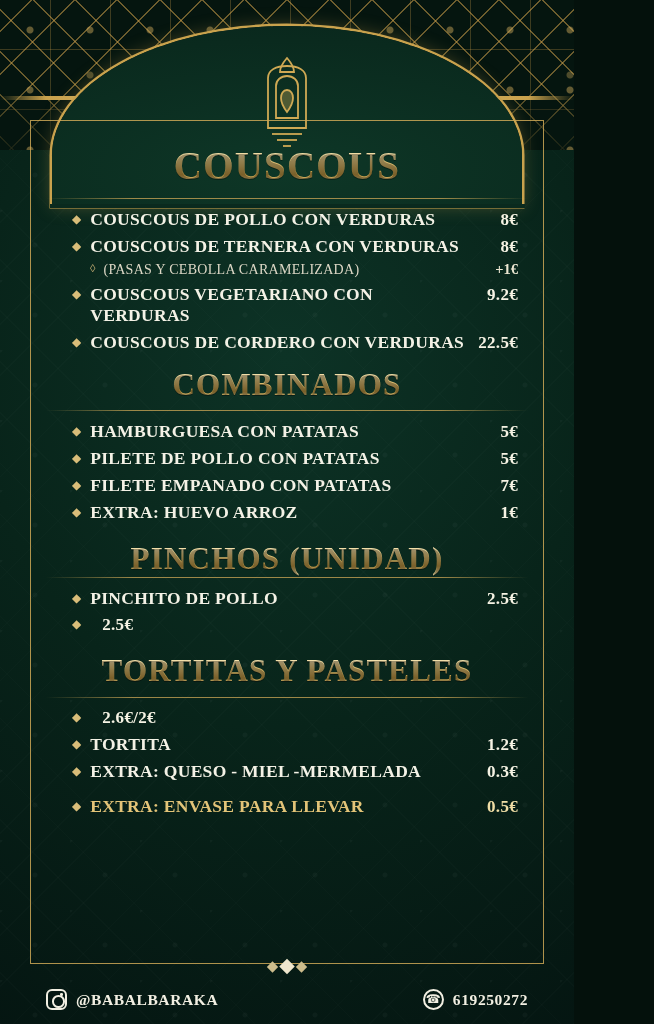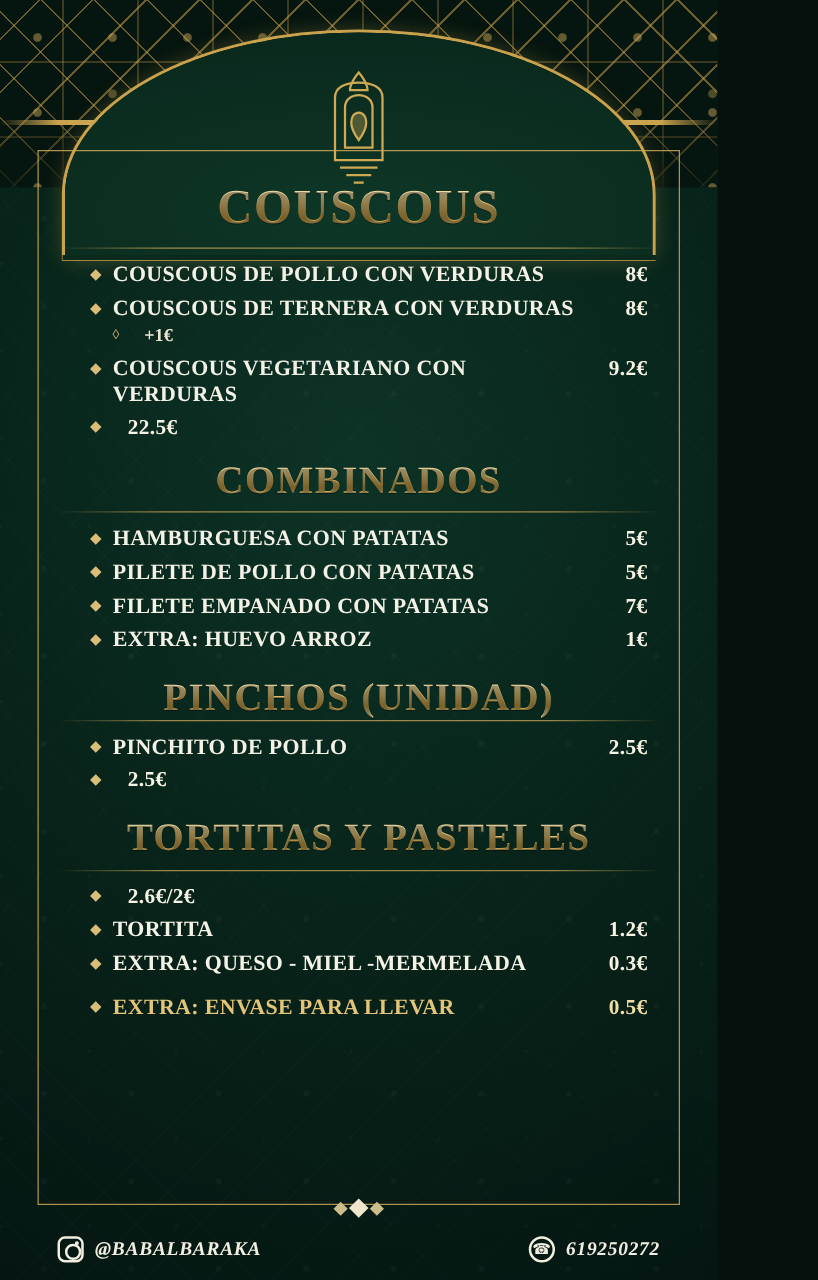--- a/index.html
+++ b/index.html
@@ -233,21 +233,20 @@
     justify-content: space-between;
     align-items: center;
   }
   .f-item { display: flex; align-items: center; gap: 9px; }
   .f-text {
     color: #f2efe2;
     font-size: 15.5px;
     letter-spacing: .6px;
     font-weight: bold;
     font-variant: small-caps;
-    font-style: italic;
   }
   .ig {
     width: 21px; height: 21px;
     border: 2px solid #f2efe2;
     border-radius: 6px;
     position: relative;
   }
   .ig:before {
     content: "";
     position: absolute;
@@ -318,31 +317,33 @@
         </div>
 
         <div class="row">
           <span class="bullet">◆</span>
           <span class="name">COUSCOUS DE TERNERA CON VERDURAS</span>
           <span class="price">8€</span>
         </div>
 
         <div class="row" style="margin-top:-2px;">
           <span class="bullet-sub">◊</span>
+          <span class="name-sub">(PASAS Y CEBOLLA CARAMELIZADA)</span>
           <span class="price-sub">+1€</span>
         </div>
 
         <div class="row">
           <span class="bullet">◆</span>
           <span class="name">COUSCOUS VEGETARIANO CON VERDURAS</span>
           <span class="price">9.2€</span>
         </div>
 
         <div class="row">
           <span class="bullet">◆</span>
+          <span class="name">COUSCOUS DE CORDERO CON VERDURAS</span>
           <span class="price">22.5€</span>
         </div>
 
       </div>
     </div>
 
     <div class="section">
       <div class="section-title t-comb">COMBINADOS</div>
       <div class="rule"></div>
       <div class="items">

